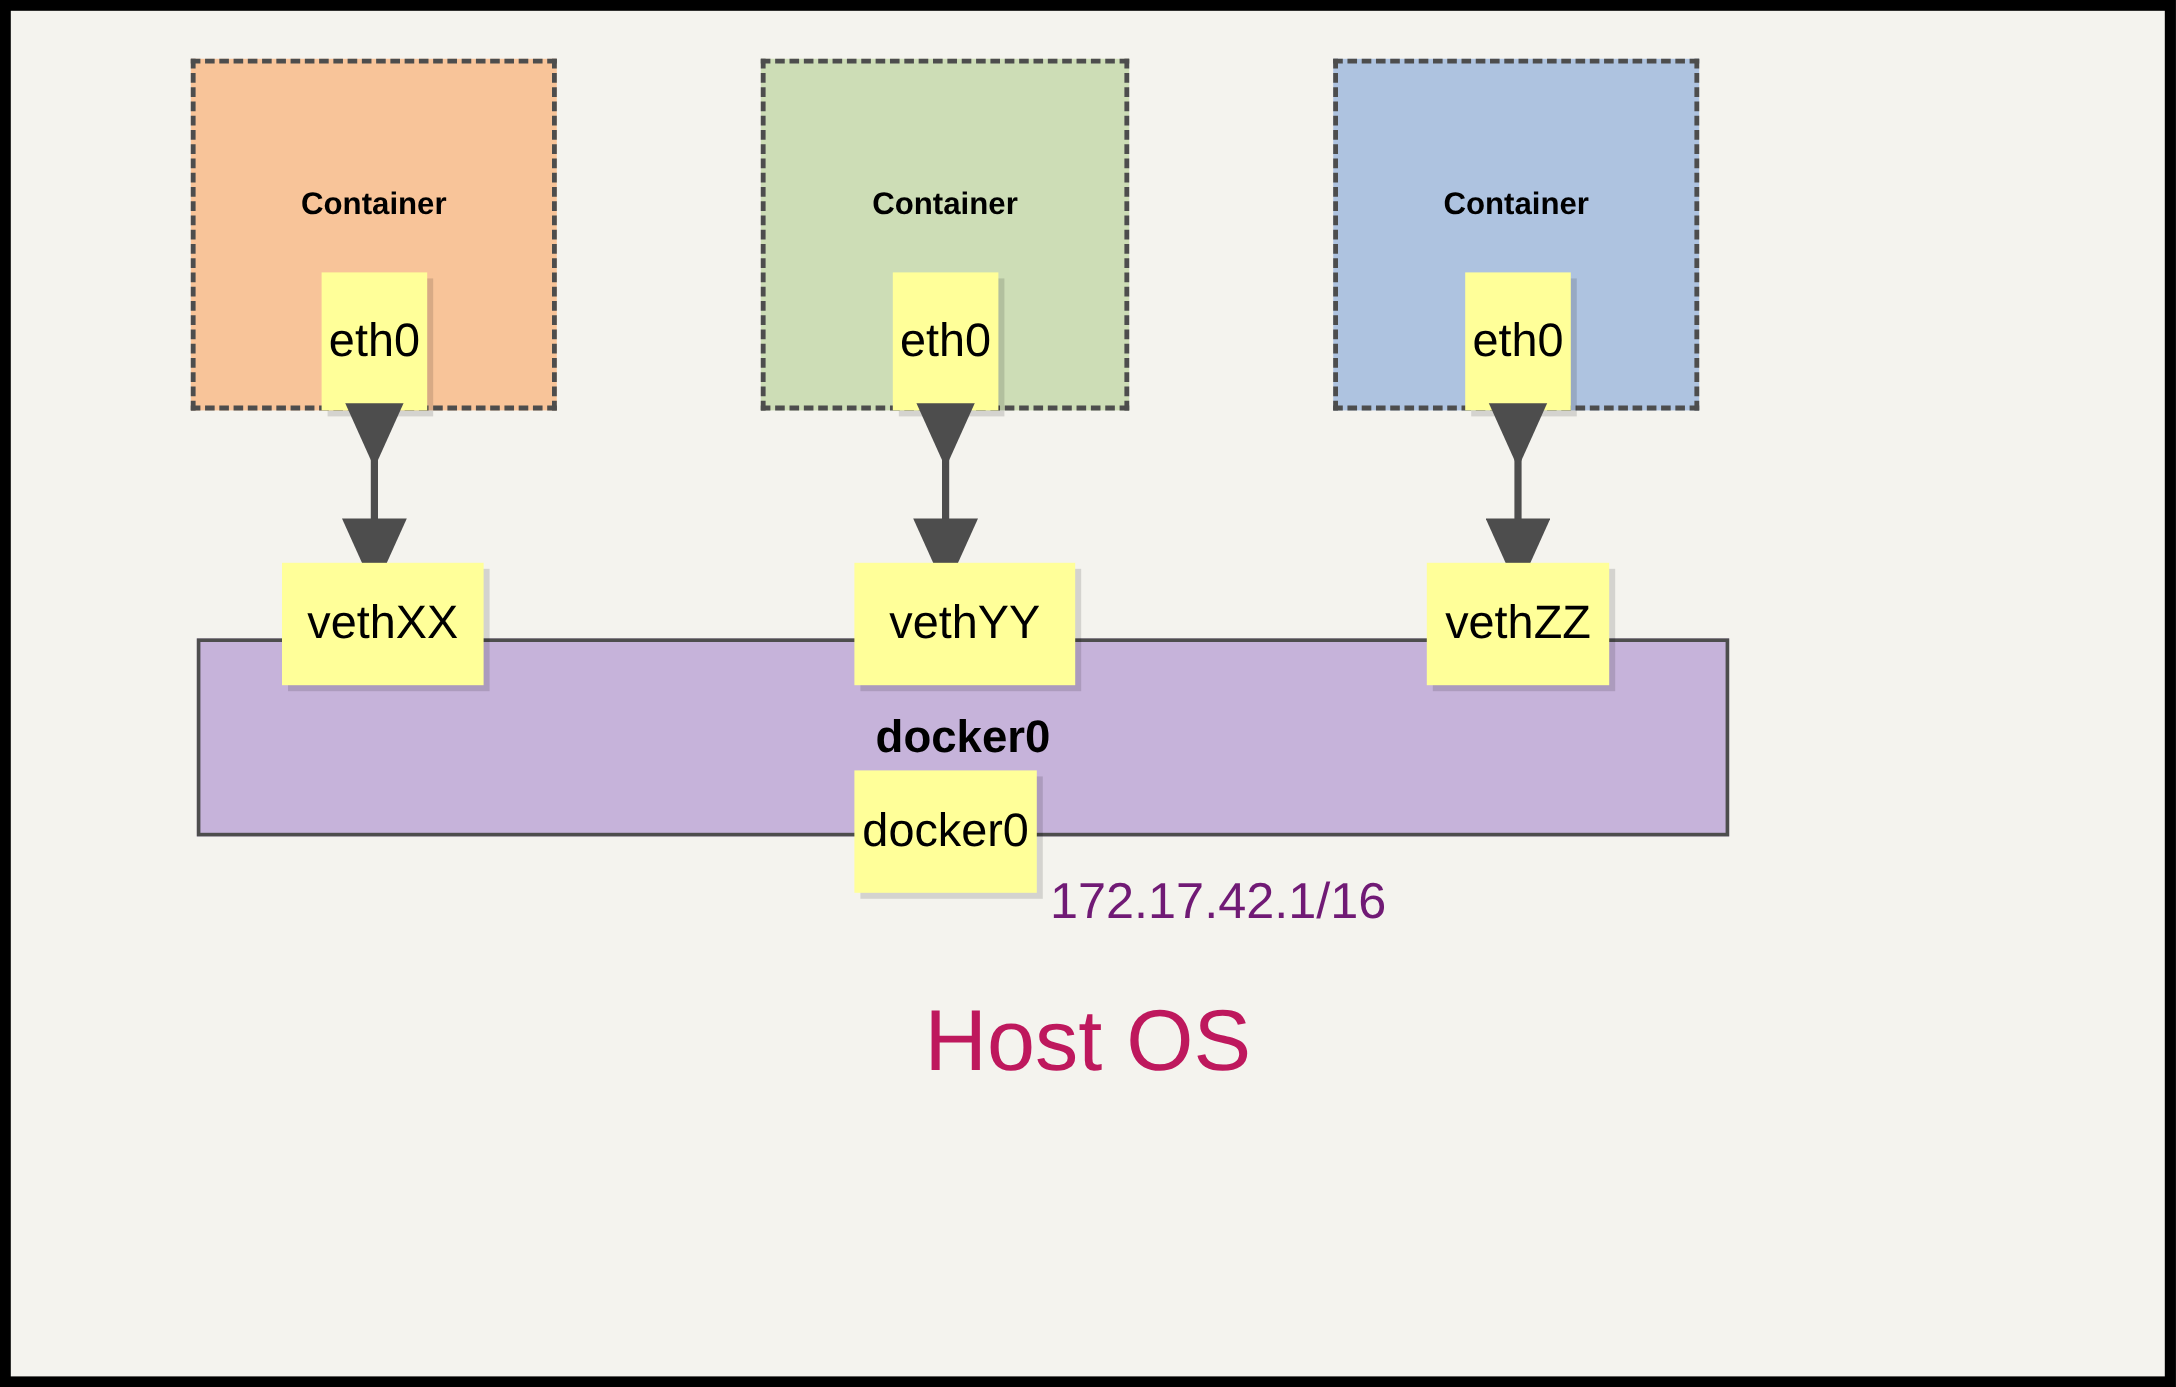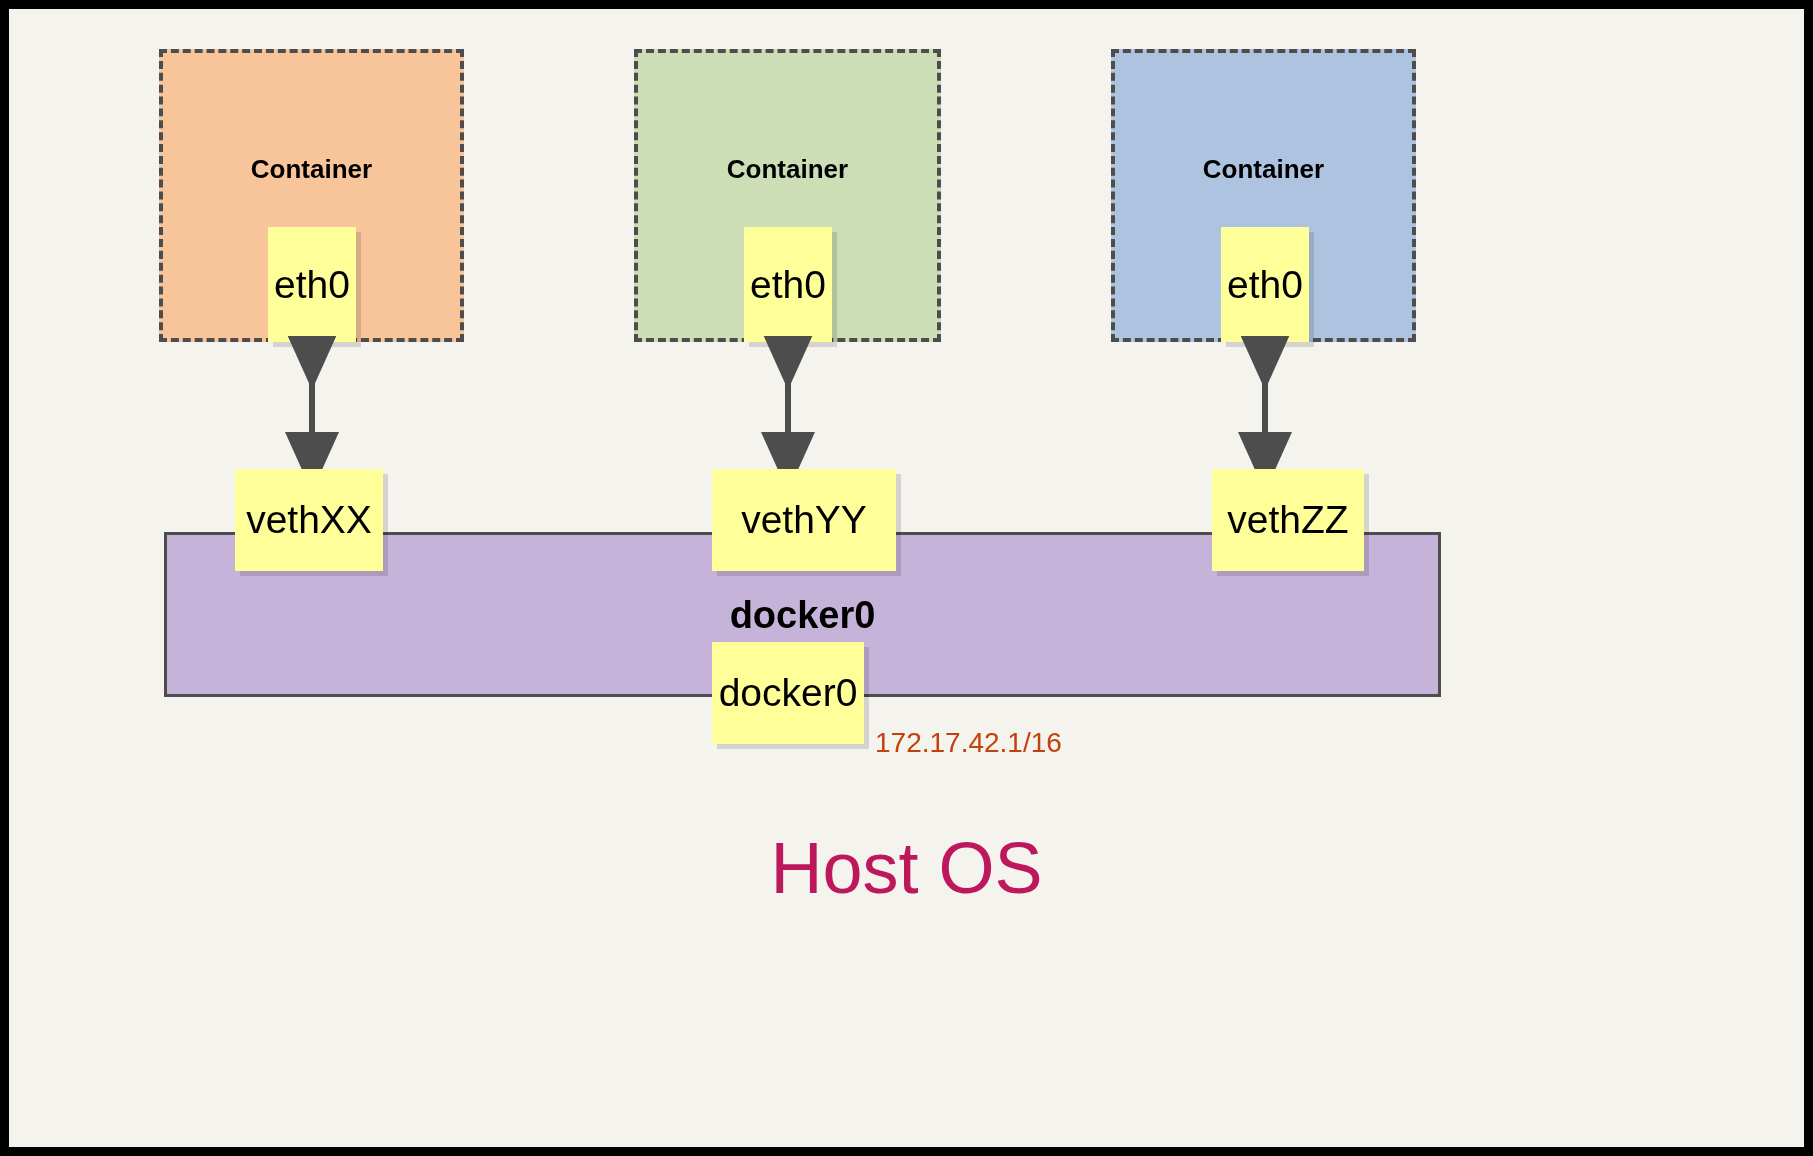--- a/index.html
+++ b/index.html
@@ -50,22 +50,22 @@
     position:absolute;
     left:0;right:0;
     text-align:center;
     font-weight:bold;
     font-size:38px;
     color:#000;
   }
 
   #ip-label{
     position:absolute;
-    font-size:28px;
-    color:#c2410c;
+    font-size:42px;
+    color:#701a75;
     white-space:nowrap;
   }
 
   #host-os{
     position:absolute;
     left:0;right:0;
     text-align:center;
     font-size:72px;
     color:#be185d;
   }
@@ -109,23 +109,23 @@
     <line x1="30" y1="24" x2="30" y2="126" stroke="#4d4d4d" stroke-width="6" marker-start="url(#ah1)" marker-end="url(#ah2)"></line>
   </svg>
 
   <svg class="arrow" style="left:1226px;top:327px;width:60px;height:150px;" viewBox="0 0 60 150">
     <line x1="30" y1="24" x2="30" y2="126" stroke="#4d4d4d" stroke-width="6" marker-start="url(#ah1)" marker-end="url(#ah2)"></line>
   </svg>
 
   <div id="docker-bar" style="left:155px;top:523px;width:1277px;height:165px;"></div>
   <div id="docker-bar-label" style="left:155px;top:585px;width:1277px;">docker0</div>
 
-  <div class="note" style="left:226px;top:460px;width:148px;height:102px;">vethXX</div>
+  <div class="note" style="left:226px;top:460px;width:168px;height:102px;">vethXX</div>
   <div class="note" style="left:703px;top:460px;width:184px;height:102px;">vethYY</div>
-  <div class="note" style="left:1180px;top:460px;width:152px;height:102px;margin-left:23px;">vethZZ</div>
+  <div class="note" style="left:1180px;top:460px;width:152px;height:102px;">vethZZ</div>
 
   <div class="note" style="left:703px;top:633px;width:152px;height:102px;">docker0</div>
 
   <div id="ip-label" style="left:866px;top:718px;">172.17.42.1/16</div>
 
   <div id="host-os" style="left:0px;top:818px;width:1795px;">Host OS</div>
 
 </div>
 </div>
 

